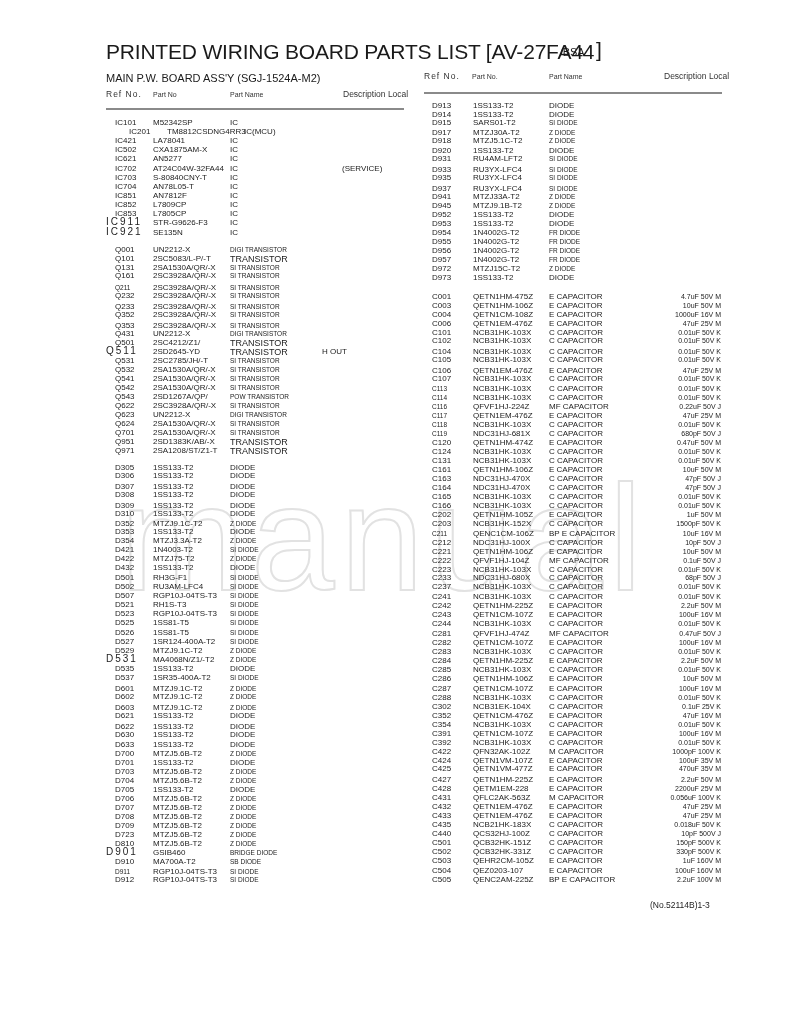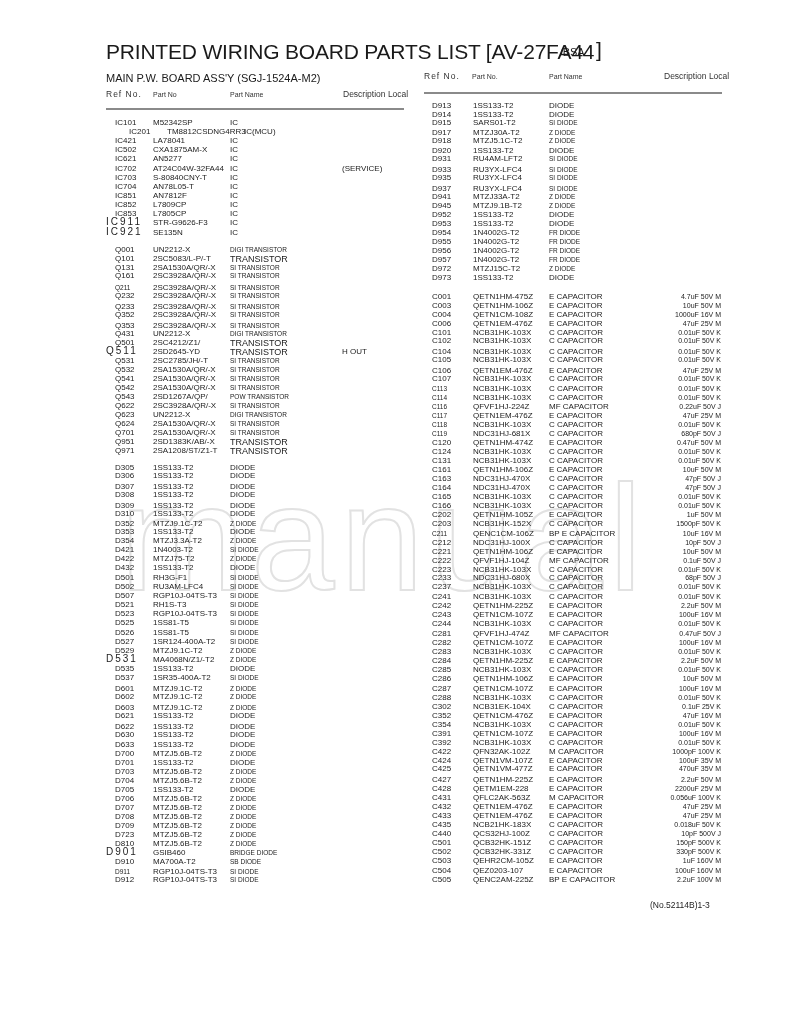--- a/index.html
+++ b/index.html
@@ -171,21 +171,21 @@
     </div>
     <div class="row" style="top: 338px; left: 0px; width: 800px;">
       <span class="r" style="left: 115px;">Q501</span>
       <span class="p" style="left: 153px;">2SC4212/Z1/</span>
       <span class="n big" style="left: 230px;">TRANSISTOR</span>
     </div>
     <div class="row" style="top: 347px; left: 0px; width: 796px;">
       <span class="r big" style="left: 106px;">Q511</span>
       <span class="p" style="left: 153px;">2SD2645-YD</span>
       <span class="n big" style="left: 230px;">TRANSISTOR</span>
-      <span class="d dl" style="left: 342px;">H OUT</span>
+      <span class="d dl" style="left: 322px;">H OUT</span>
     </div>
     <div class="row" style="top: 356px; left: 0px; width: 800px;">
       <span class="r" style="left: 115px;">Q531</span>
       <span class="p" style="left: 153px;">2SC2785/JH/-T</span>
       <span class="n small" style="left: 230px;">SI TRANSISTOR</span>
     </div>
     <div class="row" style="top: 365px; left: 0px; width: 800px;">
       <span class="r" style="left: 115px;">Q532</span>
       <span class="p" style="left: 153px;">2SA1530A/QR/-X</span>
       <span class="n small" style="left: 230px;">SI TRANSISTOR</span>

